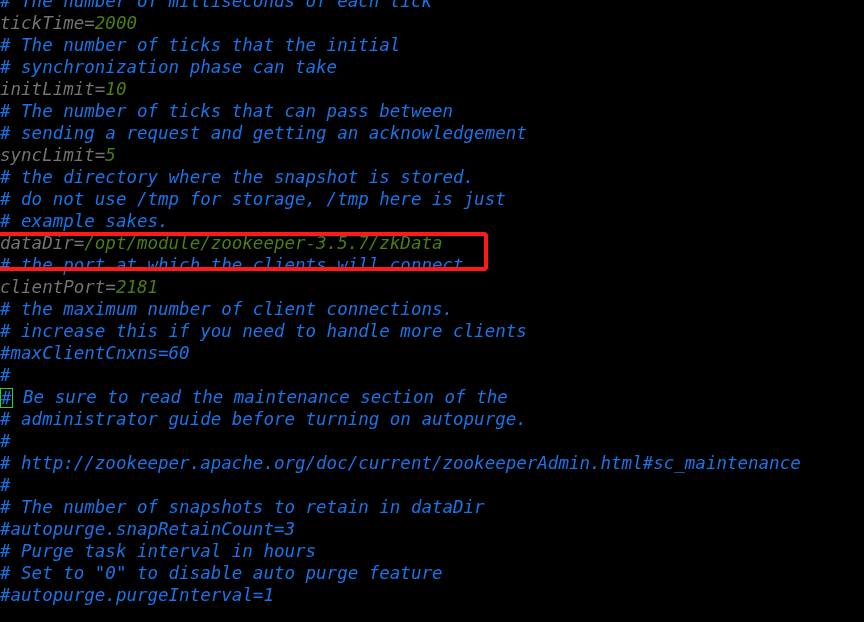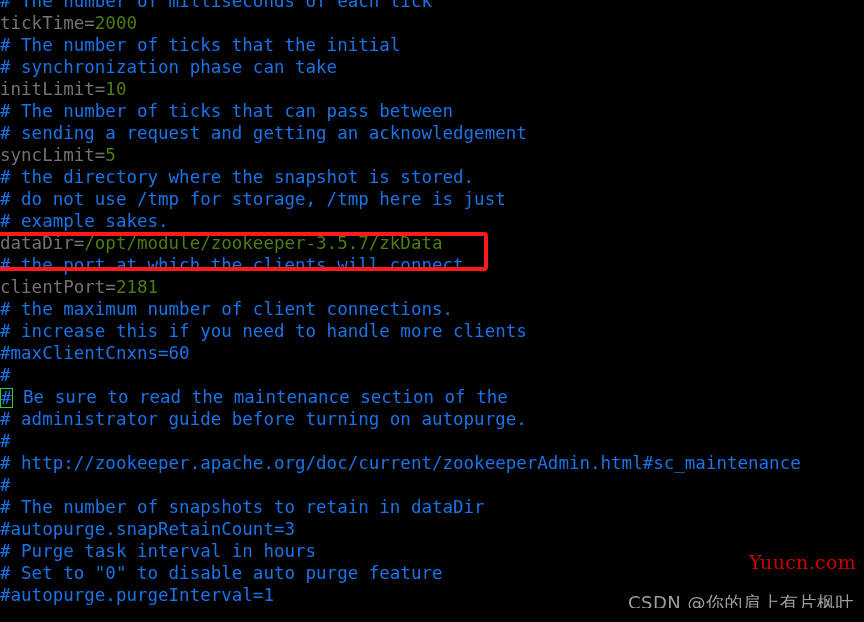--- a/index.html
+++ b/index.html
@@ -13,20 +13,21 @@
     overflow: hidden;
     font-family: "DejaVu Sans Mono", "Liberation Mono", monospace;
   }
 
   #terminal {
     position: relative;
     width: 864px;
     height: 608px;
     background: #000000;
     overflow: hidden;
+    font-style: italic;
   }
 
   
   #code {
     position: absolute;
     left: 0;
     top: -10px;              
     width: 864px;
     font-size: 17.5px;
     line-height: 22px;
@@ -94,16 +95,14 @@
 </style>
 </head>
 <body>
 
 <div id="terminal">
 
   <div id="code"><div class="line"><span class="cmt"># The number of milliseconds of each tick</span></div><div class="line"><span class="key">tickTime=</span><span class="val">2000</span></div><div class="line"><span class="cmt"># The number of ticks that the initial</span></div><div class="line"><span class="cmt"># synchronization phase can take</span></div><div class="line"><span class="key">initLimit=</span><span class="val">10</span></div><div class="line"><span class="cmt"># The number of ticks that can pass between</span></div><div class="line"><span class="cmt"># sending a request and getting an acknowledgement</span></div><div class="line"><span class="key">syncLimit=</span><span class="val">5</span></div><div class="line"><span class="cmt"># the directory where the snapshot is stored.</span></div><div class="line"><span class="cmt"># do not use /tmp for storage, /tmp here is just</span></div><div class="line"><span class="cmt"># example sakes.</span></div><div class="line"><span class="key">dataDir=</span><span class="val">/opt/module/zookeeper-3.5.7/zkData</span></div><div class="line"><span class="cmt"># the port at which the clients will connect</span></div><div class="line"><span class="key">clientPort=</span><span class="val">2181</span></div><div class="line"><span class="cmt"># the maximum number of client connections.</span></div><div class="line"><span class="cmt"># increase this if you need to handle more clients</span></div><div class="line"><span class="cmt">#maxClientCnxns=60</span></div><div class="line"><span class="cmt">#</span></div><div class="line"><span class="cursor">#</span><span class="cmt"> Be sure to read the maintenance section of the</span></div><div class="line"><span class="cmt"># administrator guide before turning on autopurge.</span></div><div class="line"><span class="cmt">#</span></div><div class="line"><span class="cmt"># http://zookeeper.apache.org/doc/current/zookeeperAdmin.html#sc_maintenance</span></div><div class="line"><span class="cmt">#</span></div><div class="line"><span class="cmt"># The number of snapshots to retain in dataDir</span></div><div class="line"><span class="cmt">#autopurge.snapRetainCount=3</span></div><div class="line"><span class="cmt"># Purge task interval in hours</span></div><div class="line"><span class="cmt"># Set to "0" to disable auto purge feature</span></div><div class="line"><span class="cmt">#autopurge.purgeInterval=1</span></div></div>
 
   <div id="highlight-box"></div>
 
-  <div id="wm-site">Yuucn.com</div>
-  <div id="wm-csdn">CSDN @你的肩上有片枫叶</div>
 
 </div>
 
 </body></html>

